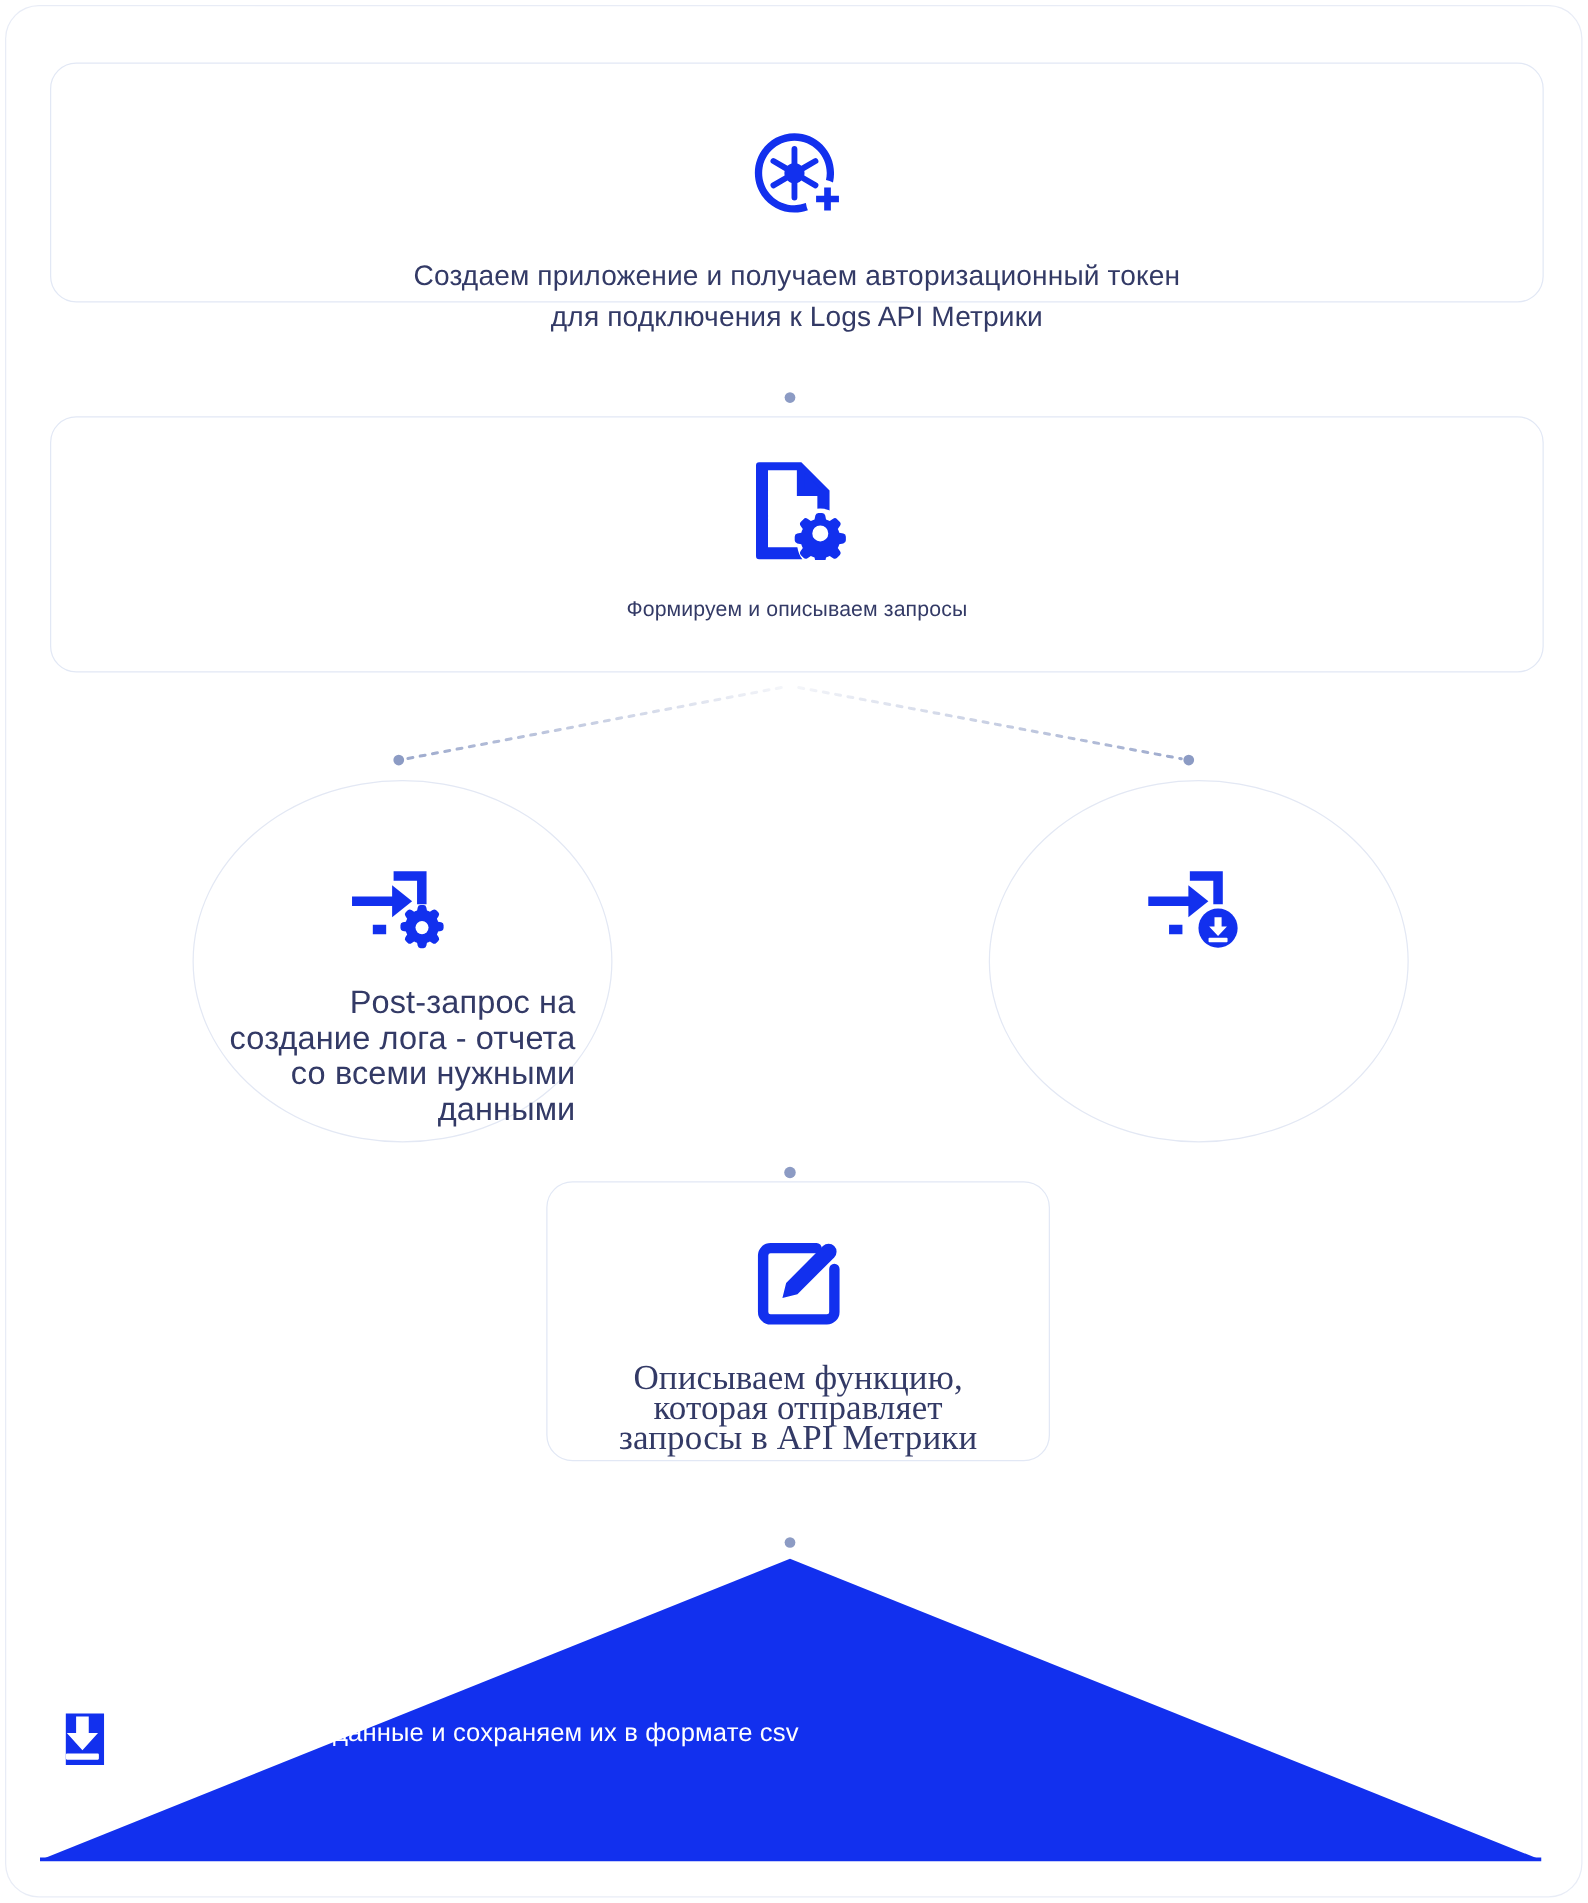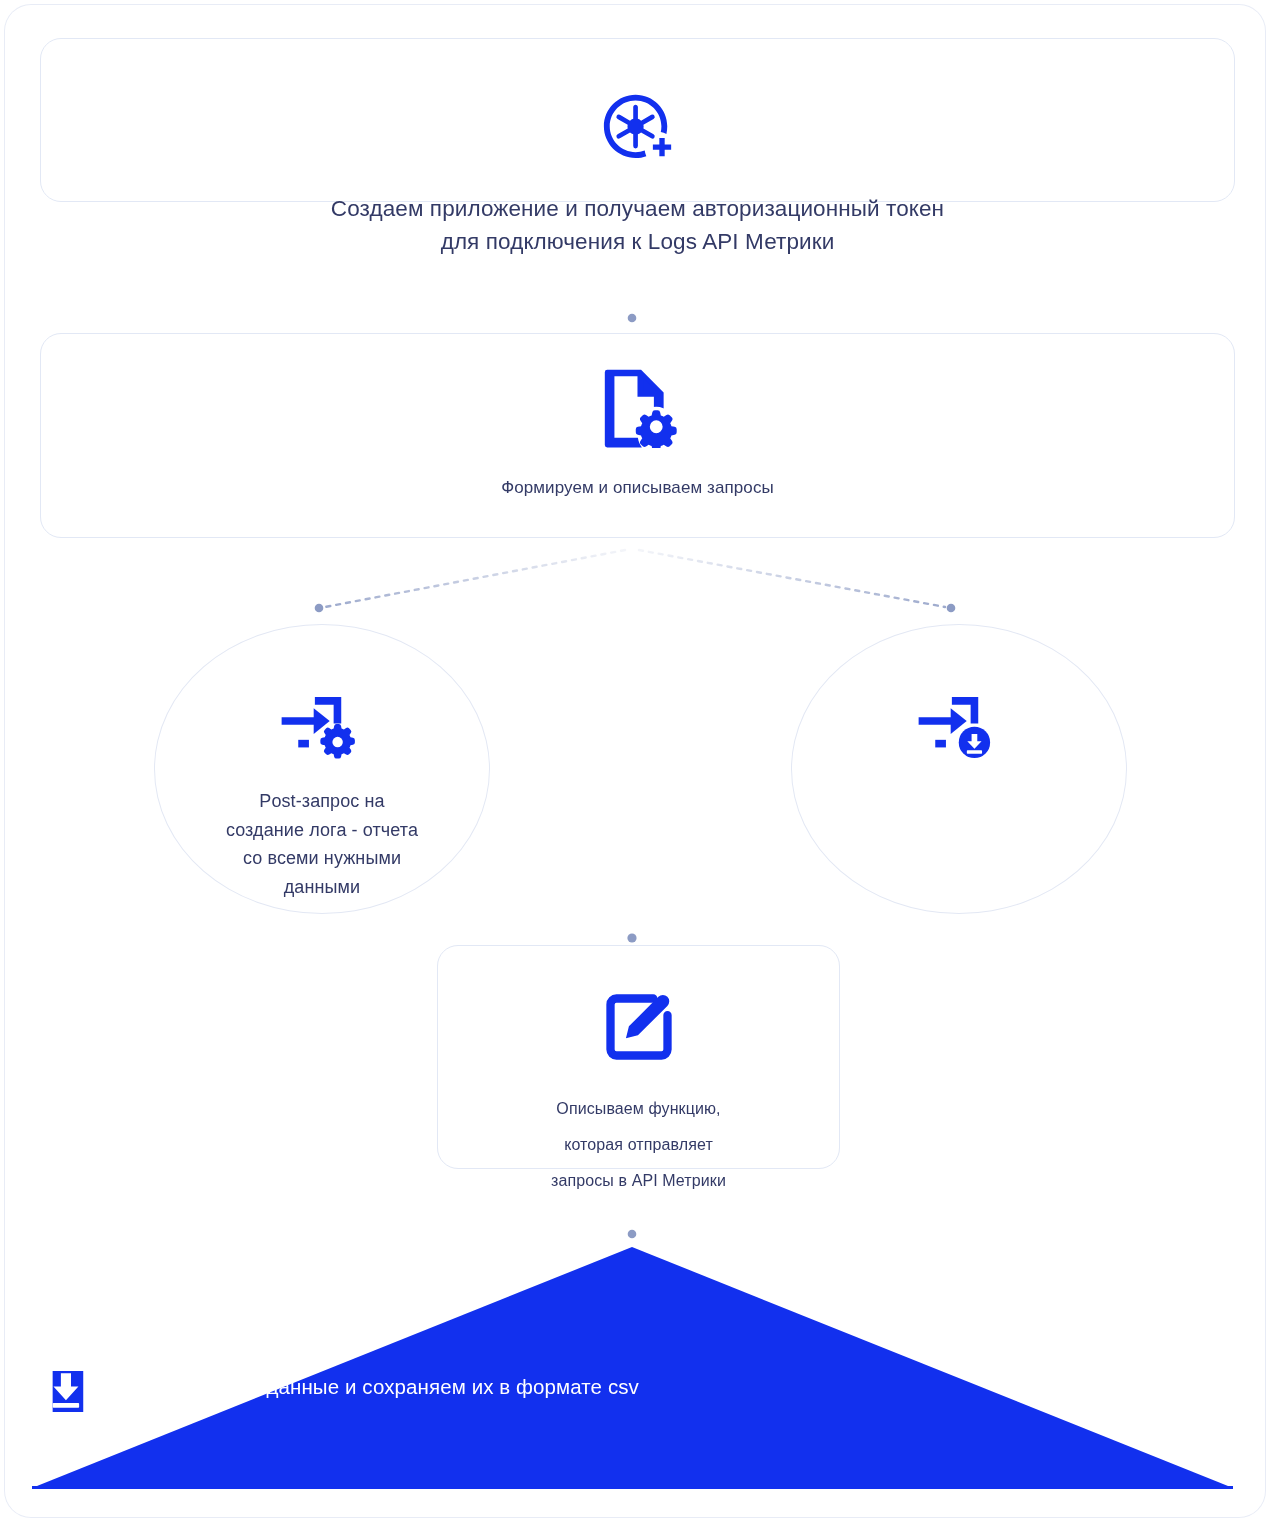--- a/index.html
+++ b/index.html
@@ -35,21 +35,21 @@
   }
 
   
   .card {
     position: absolute;
     background: #ffffff;
     border: 1px solid #e2e8f5;
     border-radius: 21px;
     box-sizing: border-box;
   }
-  #card-token   { left: 35px;  top: 33px;   width: 1195px; height: 164px; }
+  #card-token   { left: 35px;  top: 45px;   width: 1195px; height: 192px; }
   #card-queries { left: 35px;  top: 328px;  width: 1195px; height: 205px; }
   #card-func    { left: 432px; top: 940px;  width: 403px;  height: 224px; }
 
   
   .ellipse {
     position: absolute;
     border: 1px solid #e3e8f4;
     border-radius: 50%;
     background: #ffffff;
     box-sizing: border-box;
@@ -79,24 +79,24 @@
   }
 
   
   #card-token .node-inner   { top: 52px; }
   #card-token .node-text    { font-size: 22.5px; line-height: 33px; margin-top: 23px; }
 
   #card-queries .node-inner { top: 32px; }
   #card-queries .node-text  { font-size: 17px; line-height: 33px; margin-top: 23px; }
 
   #card-func .node-inner    { top: 43px; }
-  #card-func .node-text     { font-size: 16px; line-height: 36px; margin-top: 26px; }
+  #card-func .node-text     { font-size: 28px; line-height: 24px; margin-top: 26px; font-family: Liberation Serif, serif; }
 
   .ellipse .node-inner      { top: 64px; }
-  .ellipse .node-text       { font-size: 18px; line-height: 28.5px; margin-top: 22px; }
+  .ellipse .node-text       { font-size: 26px; line-height: 28.5px; margin-top: 22px; text-align: right; }
 
   
   .triangle-band {
     position: absolute;
     left: 0;
     top: 1237px;
     width: 1260px;
     height: 275px;
   }
   .triangle-shape {

